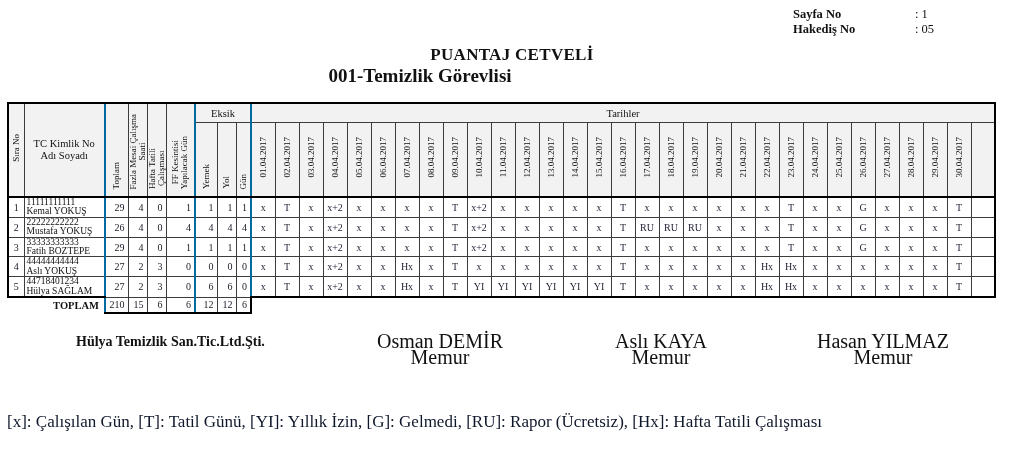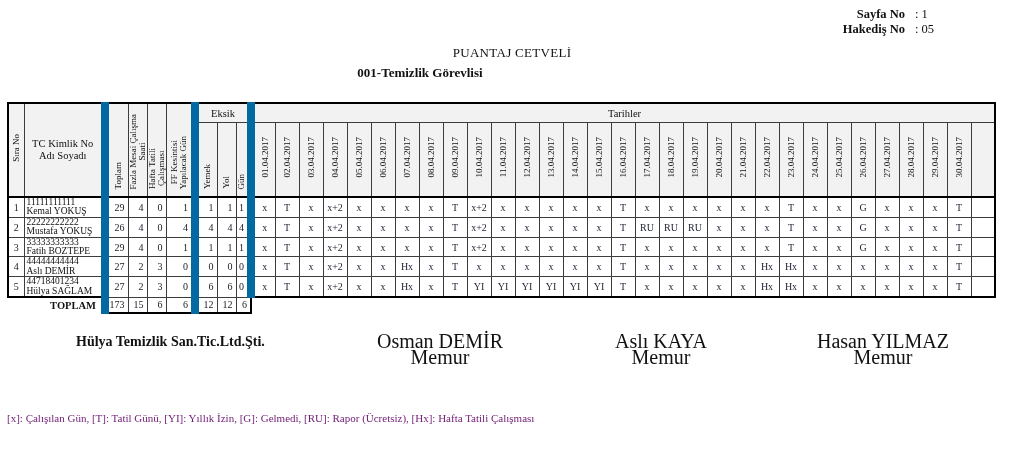--- a/index.html
+++ b/index.html
@@ -2,43 +2,43 @@
 <html><head>
 <meta charset="utf-8">
 <style>
   html,body{margin:0;padding:0;background:#fff;}
   #screen{position:relative;width:1024px;height:474px;background:#fff;overflow:hidden;
           font-family:"Liberation Serif","DejaVu Serif",serif;color:#111;}
 
   
   .page-info{position:absolute;top:7px;left:793px;width:215px;font-size:12.5px;}
   .ph-row{display:flex;line-height:14.5px;}
-  .ph-lbl{width:112px;text-align:right;font-weight:bold;}
+  .ph-lbl{width:112px;text-align:left;font-weight:bold;}
   .ph-val{padding-left:10px;}
 
   
   .title{position:absolute;top:45px;left:0;width:1024px;text-align:center;
-         font-weight:normal;font-size:13px;letter-spacing:.3px;}
+         font-weight:bold;font-size:17px;letter-spacing:.3px;}
   .subtitle{position:absolute;top:65px;left:0;width:840px;text-align:center;
-         font-weight:bold;font-size:13px;}
+         font-weight:bold;font-size:19px;}
 
   
   #table-wrap{position:absolute;left:7px;top:102px;}
   table{border-collapse:collapse;table-layout:fixed;}
   th,td{border:1px solid #3c3c3c;padding:0;font-weight:normal;overflow:visible;}
   thead th{background:#f2f2f2;}
   thead tr:first-child th{border-top:2px solid #000;height:18px;}
   thead tr:last-child th{height:70px;}
   .hb2{border-bottom:2px solid #000;}
   .grp{font-size:10.5px;text-align:center;vertical-align:middle;color:#111;}
   tbody tr{height:19px;background:#fff;}
   tr.trow{height:16px;}
   .edge-l{border-left:2px solid #000;}
   .edge-r{border-right:2px solid #000;}
-  .bl2{border-left:8px solid #0369a1;}
+  .bl2{border-left:2px solid #0369a1;}
   .r5b{border-bottom:2px solid #000;}
 
   .vt{writing-mode:vertical-rl;transform:rotate(180deg);display:inline-block;}
   .vline{display:block;font-size:9px;line-height:9px;white-space:nowrap;color:#111;}
   .vmid{vertical-align:middle;text-align:center;}
   .vbot{vertical-align:bottom;text-align:center;padding-bottom:3px;}
   .c-date .vline{font-size:9px;line-height:10px;}
   .tc-h div{font-size:10.5px;line-height:12px;text-align:center;color:#111;}
 
   .center{text-align:center;font-size:10px;color:#20202c;}
@@ -49,21 +49,21 @@
   .t-filler{border:none;background:#fff;}
   .t-num{border-bottom:2px solid #000;}
   .t-gun{border-right:2px solid #000;}
 
   
   .company{position:absolute;left:76px;top:334px;font-weight:bold;font-size:14px;}
   .sig{position:absolute;top:334px;transform:translateX(-50%);text-align:center;
        font-size:20px;line-height:15.5px;}
 
   
-  .legend{position:absolute;left:7px;top:412px;font-size:11px;color:#701a75;}
+  .legend{position:absolute;left:7px;top:412px;font-size:17px;color:#0f172a;}
 </style>
 </head>
 <body>
 
 <div id="screen">
 
   <div class="page-info">
     <div class="ph-row">
       <span class="ph-lbl">Sayfa No</span>
       <span class="ph-val">: 1</span>
@@ -305,21 +305,21 @@
             <td class="day">x</td>
             <td class="day">x</td>
             <td class="day">x</td>
             <td class="day">T</td>
             <td class="day edge-r"></td>
           </tr>
           <tr>
             <td class="center edge-l">4</td>
             <td class="tc-cell">
               <div>44444444444</div>
-              <div>Aslı DEMİR</div>
+              <div>Aslı YOKUŞ</div>
             </td>
             <td class="num bl2">27</td>
             <td class="num">2</td>
             <td class="num">3</td>
             <td class="num">0</td>
             <td class="num bl2">0</td>
             <td class="num">0</td>
             <td class="num">0</td>
             <td class="day bl2">x</td>
             <td class="day">T</td>
@@ -393,21 +393,21 @@
             <td class="day r5b">x</td>
             <td class="day r5b">x</td>
             <td class="day r5b">x</td>
             <td class="day r5b">x</td>
             <td class="day r5b">x</td>
             <td class="day r5b">T</td>
             <td class="day edge-r r5b"></td>
           </tr>
           <tr class="trow">
             <td class="t-label" colspan="2">TOPLAM</td>
-            <td class="num t-num bl2">173</td>
+            <td class="num t-num bl2">210</td>
             <td class="num t-num">15</td>
             <td class="num t-num">6</td>
             <td class="num t-num">6</td>
             <td class="num t-num bl2">12</td>
             <td class="num t-num">12</td>
             <td class="num t-num t-gun">6</td>
             <td class="t-filler" colspan="31"></td>
           </tr>
         </tbody>
       </table>

